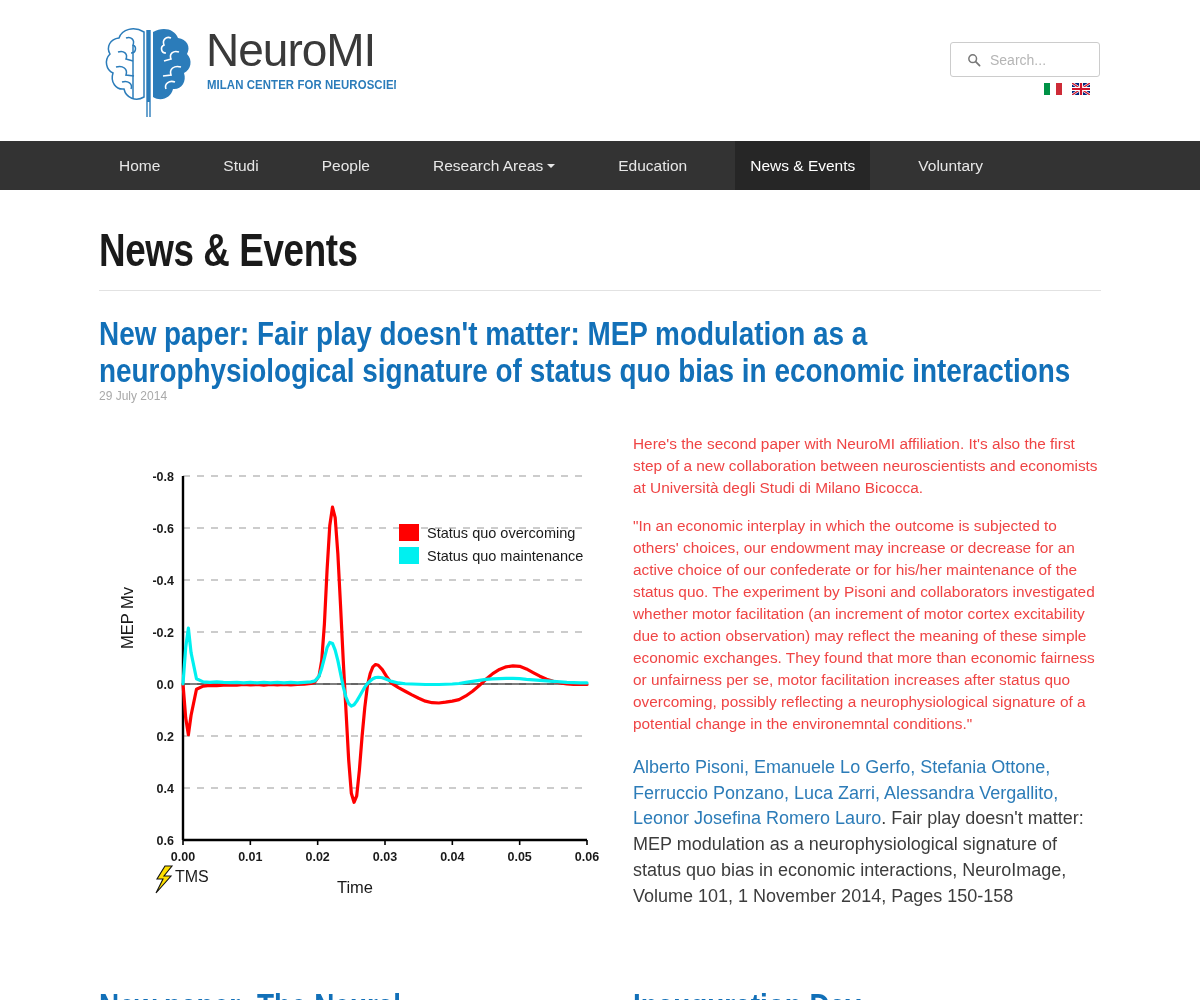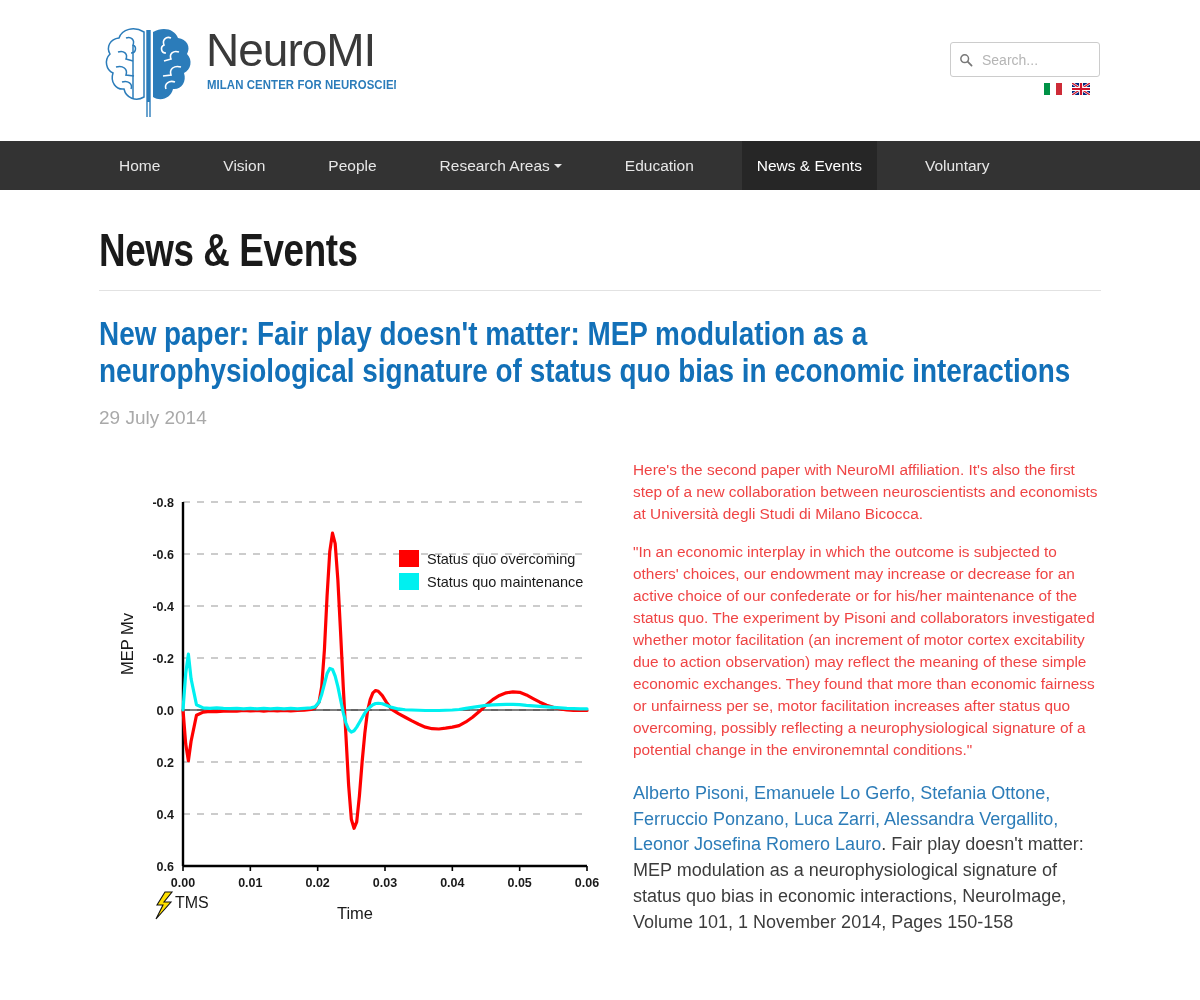--- a/index.html
+++ b/index.html
@@ -21,21 +21,21 @@
   .logo-brain { width: 92px; height: 100px; flex: none; }
   .logo-text { margin-left: 10px; margin-top: 6px; }
   .logo-word { display:block; }
   .logo-tag { display:block; margin-top:-6px; }
 
   .search-box {
     position: absolute; left: 950px; top: 42px;
     width: 150px; height: 35px;
     border: 1px solid #cccccc; border-radius: 3px;
     background: #fff;
-    display: flex; align-items: center; padding: 0 8px;
+    display: flex; align-items: center; padding: 0 16px;
   }
   .search-icon { width: 14px; height: 14px; flex:none; margin-right: 7px; }
   .search-input {
     border: none; outline: none; background: transparent;
     font-family: "Liberation Sans", sans-serif;
     font-size: 14px; color: #555; width: 110px;
   }
   .search-input::placeholder { color: #b5b5b5; }
   .lang-flags {
     position: absolute; left: 1044px; top: 83px;
@@ -85,22 +85,21 @@
     font-family: "Liberation Sans Narrow", "Liberation Sans", sans-serif;
     font-weight: bold;
     font-size: 34px; line-height: 1.08;
     color: #1270b8;
     margin: 24px 0 0 0;
     transform: scaleX(0.82); transform-origin: left top;
     width: 122%;
     cursor: pointer;
   }
   .article-date {
-    font-size: 19px; color: #a9a9a9;
-    margin-top: 18px;
+    font-size: 12px; color: #a9a9a9;
   }
 
   .article-body {
     display: flex; margin-top: 30px; align-items: center;
   }
   .col-left { width: 500px; flex: none; }
   .col-right { width: 468px; margin-left: 34px; flex: none; }
 
   .para {
     font-size: 15.4px; line-height: 1.43;
@@ -199,21 +198,21 @@
       </svg>
     </div>
   </div>
 
   <nav class="nav">
     <div class="nav-inner">
       <a class="nav-item">
         <span>Home</span>
       </a>
       <a class="nav-item">
-        <span>Vision</span>
+        <span>Studi</span>
       </a>
       <a class="nav-item">
         <span>People</span>
       </a>
       <a class="nav-item">
         <span>Research Areas</span>
         <span class="caret"></span>
       </a>
       <a class="nav-item">
         <span>Education</span>

